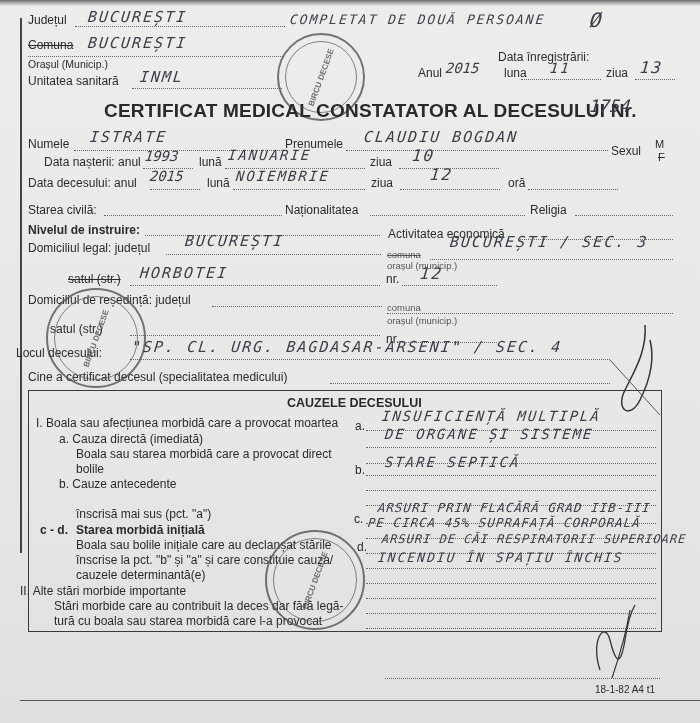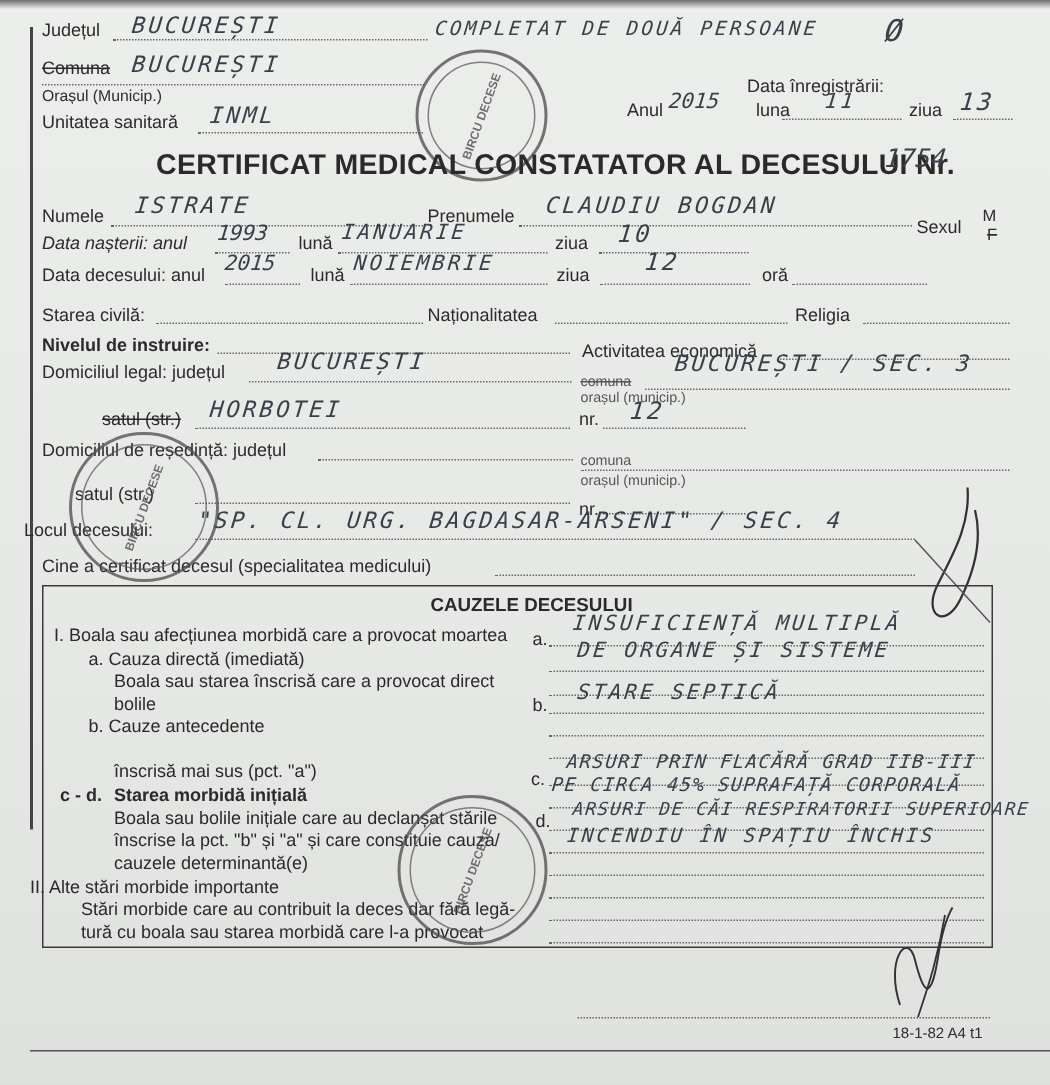--- a/index.html
+++ b/index.html
@@ -119,21 +119,21 @@
   <span class="lbl" style="left:28px;top:137px;">Numele</span>
   <div class="dots" style="left:74px;top:150px;width:210px;"></div>
   <span class="hw" style="left:90px;top:128px;">ISTRATE</span>
   <span class="lbl" style="left:285px;top:137px;">Prenumele</span>
   <div class="dots" style="left:346px;top:150px;width:262px;"></div>
   <span class="hw" style="left:364px;top:128px;">CLAUDIU BOGDAN</span>
   <span class="lbl" style="left:611px;top:144px;">Sexul</span>
   <span class="lbl" style="left:655px;top:138px;font-size:11px;">M</span>
   <span class="lbl strike" style="left:658px;top:151px;font-size:11px;">F</span>
 
-  <span class="lbl" style="left:28px;top:155px;font-style:italic;">Data nașterii: anul</span>
+  <span class="lbl" style="left:44px;top:155px;">Data nașterii: anul</span>
   <div class="dots" style="left:143px;top:168px;width:50px;"></div>
   <span class="hw" style="left:145px;top:148px;font-size:14px;letter-spacing:0;">1993</span>
   <span class="lbl" style="left:199px;top:155px;">lună</span>
   <div class="dots" style="left:225px;top:168px;width:140px;"></div>
   <span class="hw" style="left:228px;top:147px;font-size:14px;">IANUARIE</span>
   <span class="lbl" style="left:370px;top:155px;">ziua</span>
   <div class="dots" style="left:399px;top:168px;width:100px;"></div>
   <span class="hw" style="left:412px;top:146px;font-size:16px;">10</span>
 
   <span class="lbl" style="left:28px;top:176px;">Data decesului: anul</span>
@@ -200,21 +200,21 @@
   <svg class="signature" viewBox="0 0 60 110">
     <path d="M40 5 C 42 30, 30 50, 20 70 C 10 90, 25 100, 35 80 C 45 60, 50 40, 45 20" fill="none" stroke="#333" stroke-width="1.5"></path>
     <path d="M5 40 L 55 95" fill="none" stroke="#555" stroke-width="1"></path>
   </svg>
 
   <div class="causes-box"></div>
   <span class="causes-title">CAUZELE DECESULUI</span>
 
   <span class="c-item" style="left:36px;top:416px;">I.  Boala sau afecțiunea morbidă care a provocat moartea</span>
   <span class="c-item" style="left:59px;top:432px;">a.  Cauza directă (imediată)</span>
-  <span class="c-item" style="left:76px;top:447px;">Boala sau starea înscrisă care a provocat direct</span>
+  <span class="c-item" style="left:76px;top:447px;">Boala sau starea morbidă care a provocat direct</span>
   <span class="c-item" style="left:76px;top:462px;">bolile</span>
   <span class="c-item" style="left:59px;top:477px;">b.  Cauze antecedente</span>
   <span class="c-item" style="left:76px;top:507px;">înscrisă mai sus (pct. "a")</span>
   <span class="c-item bold" style="left:40px;top:523px;">c - d.</span>
   <span class="c-item bold" style="left:76px;top:523px;">Starea morbidă inițială</span>
   <span class="c-item" style="left:76px;top:538px;">Boala sau bolile inițiale care au declanșat stările</span>
   <span class="c-item" style="left:76px;top:553px;">înscrise la pct. "b" și "a" și care constituie cauza/</span>
   <span class="c-item" style="left:76px;top:568px;">cauzele determinantă(e)</span>
   <span class="c-item" style="left:20px;top:584px;">II.  Alte stări morbide importante</span>
   <span class="c-item" style="left:54px;top:599px;">Stări morbide care au contribuit la deces dar fără legă-</span>

